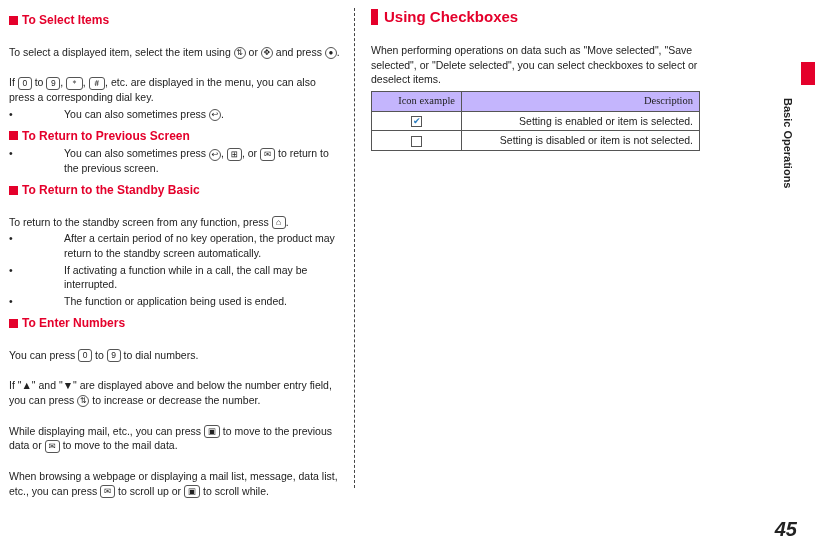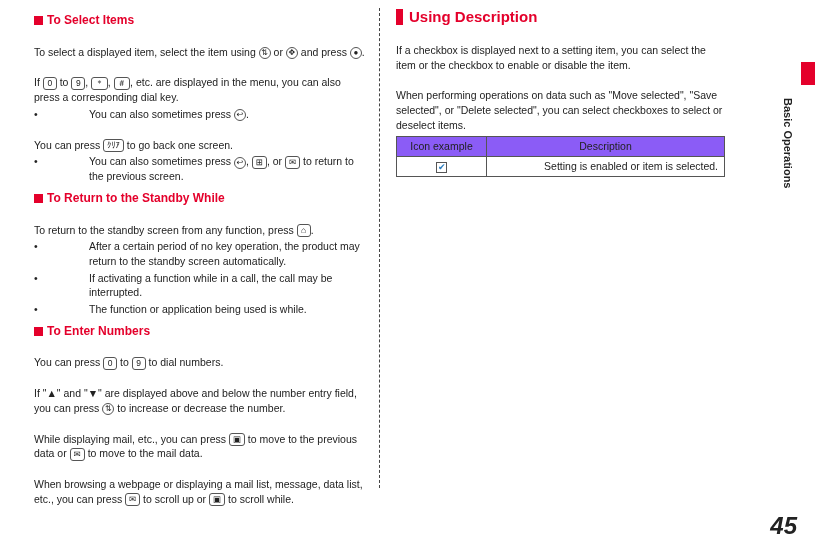--- a/index.html
+++ b/index.html
@@ -8,21 +8,21 @@
     font-size: 10.5px;
     line-height: 1.4;
     width: 815px;
     height: 551px;
     background: #fff;
     position: relative;
     color: #222;
   }
   .columns {
     display: flex;
-    padding: 6px 50px 0 34px;
+    padding: 6px 50px 0 9px;
     gap: 0;
   }
   .col {
     width: 345px;
   }
   .col-left { padding-right: 12px; }
   .col-right { padding-left: 16px; }
   .divider {
     border-left: 1px dashed #444;
     height: 480px;
@@ -101,22 +101,22 @@
     margin-top: 4px;
     font-size: 10.5px;
   }
   table.desc th, table.desc td {
     border: 1px solid #555;
     padding: 2px 6px;
     text-align: right;
     font-weight: normal;
   }
   table.desc th {
-    background: #8b5cf6;
-    text-align: center;
+    background: #c4b5fd;
+    font-family: Liberation Serif, serif;
   }
   .cbox {
     display: inline-block;
     width: 11px;
     height: 11px;
     border: 1px solid #555;
     background: #fff;
     position: relative;
     vertical-align: middle;
   }
@@ -141,21 +141,21 @@
     right: 0;
     top: 62px;
     width: 14px;
     height: 23px;
     background: #e4002b;
   }
   .page-num {
     position: absolute;
     right: 18px;
     bottom: 8px;
-    font-size: 24px;
+    font-size: 20px;
     font-weight: bold;
     font-style: italic;
   }
 </style>
 </head>
 <body>
 
 <div class="columns">
 
   <div class="col col-left">
@@ -168,46 +168,47 @@
       <span>To select a displayed item, select the item using </span><span class="round">⇅</span><span> or </span><span class="round">✥</span><span> and press </span><span class="round">●</span><span>.</span>
     </p>
     <p class="body-text">
       <span>If </span><span class="key">0</span><span> to </span><span class="key">9</span><span>, </span><span class="key">＊</span><span>, </span><span class="key">＃</span><span>, etc. are displayed in the menu, you can also press a corresponding dial key.</span>
     </p>
     <div class="bullet">
       <span class="bchar">•</span>
       <span class="btext"><span>You can also sometimes press </span><span class="round">↩</span><span>.</span></span>
     </div>
 
-    <p class="body-text">
-      <span>You can press </span><span class="key">ｸﾘｱ</span><span> to go back one screen.</span>
-    </p>
+    <div class="sec-head">
+      <span class="sq"></span>
+      <span class="sec-title">To Return to Previous Screen</span>
+    </div>
     <div class="bullet">
       <span class="bchar">•</span>
       <span class="btext"><span>You can also sometimes press </span><span class="round">↩</span><span>, </span><span class="key">⊞</span><span>, or </span><span class="key">✉</span><span> to return to the previous screen.</span></span>
     </div>
 
     <div class="sec-head">
       <span class="sq"></span>
-      <span class="sec-title">To Return to the Standby While</span>
+      <span class="sec-title">To Return to the Standby Basic</span>
     </div>
     <p class="body-text">
       <span>To return to the standby screen from any function, press </span><span class="key">⌂</span><span>.</span>
     </p>
     <div class="bullet">
         <span class="bchar">•</span>
         <span class="btext">After a certain period of no key operation, the product may return to the standby screen automatically.</span>
       </div>
     <div class="bullet">
         <span class="bchar">•</span>
         <span class="btext">If activating a function while in a call, the call may be interrupted.</span>
       </div>
     <div class="bullet">
         <span class="bchar">•</span>
-        <span class="btext">The function or application being used is while.</span>
+        <span class="btext">The function or application being used is ended.</span>
       </div>
 
     <div class="sec-head">
       <span class="sq"></span>
       <span class="sec-title">To Enter Numbers</span>
     </div>
     <p class="body-text">
       <span>You can press </span><span class="key">0</span><span> to </span><span class="key">9</span><span> to dial numbers.</span>
     </p>
     <p class="body-text">
@@ -221,35 +222,38 @@
     <p class="body-text">
       <span>When browsing a webpage or displaying a mail list, message, data list, etc., you can press </span><span class="key">✉</span><span> to scroll up or </span><span class="key">▣</span><span> to scroll while.</span>
     </p>
   </div>
 
   <div class="divider"></div>
 
   <div class="col col-right">
     <div class="sec-head-big">
       <span class="bar"></span>
-      <span class="sec-title-big">Using Description</span>
-    </div>
-    <p class="body-text">If a checkbox is displayed next to a setting item, you can select the item or the checkbox to enable or disable the item.</p>
+      <span class="sec-title-big">Using Checkboxes</span>
+    </div>
     <p class="body-text">When performing operations on data such as "Move selected", "Save selected", or "Delete selected", you can select checkboxes to select or deselect items.</p>
 
     <table class="desc">
       <tbody>
           <tr>
         <th style="width:90px;">Icon example</th>
         <th>Description</th>
       </tr>
       <tr>
         <td style="text-align:center;"><span class="cbox checked"></span></td>
         <td>Setting is enabled or item is selected.</td>
       </tr>
+      <tr>
+        <td style="text-align:center;"><span class="cbox"></span></td>
+        <td>Setting is disabled or item is not selected.</td>
+      </tr>
     </tbody>
       </table>
   </div>
 </div>
 
 <div class="red-tab"></div>
 <div class="side-label">Basic Operations</div>
 <div class="page-num">45</div>
 
 </body></html>

